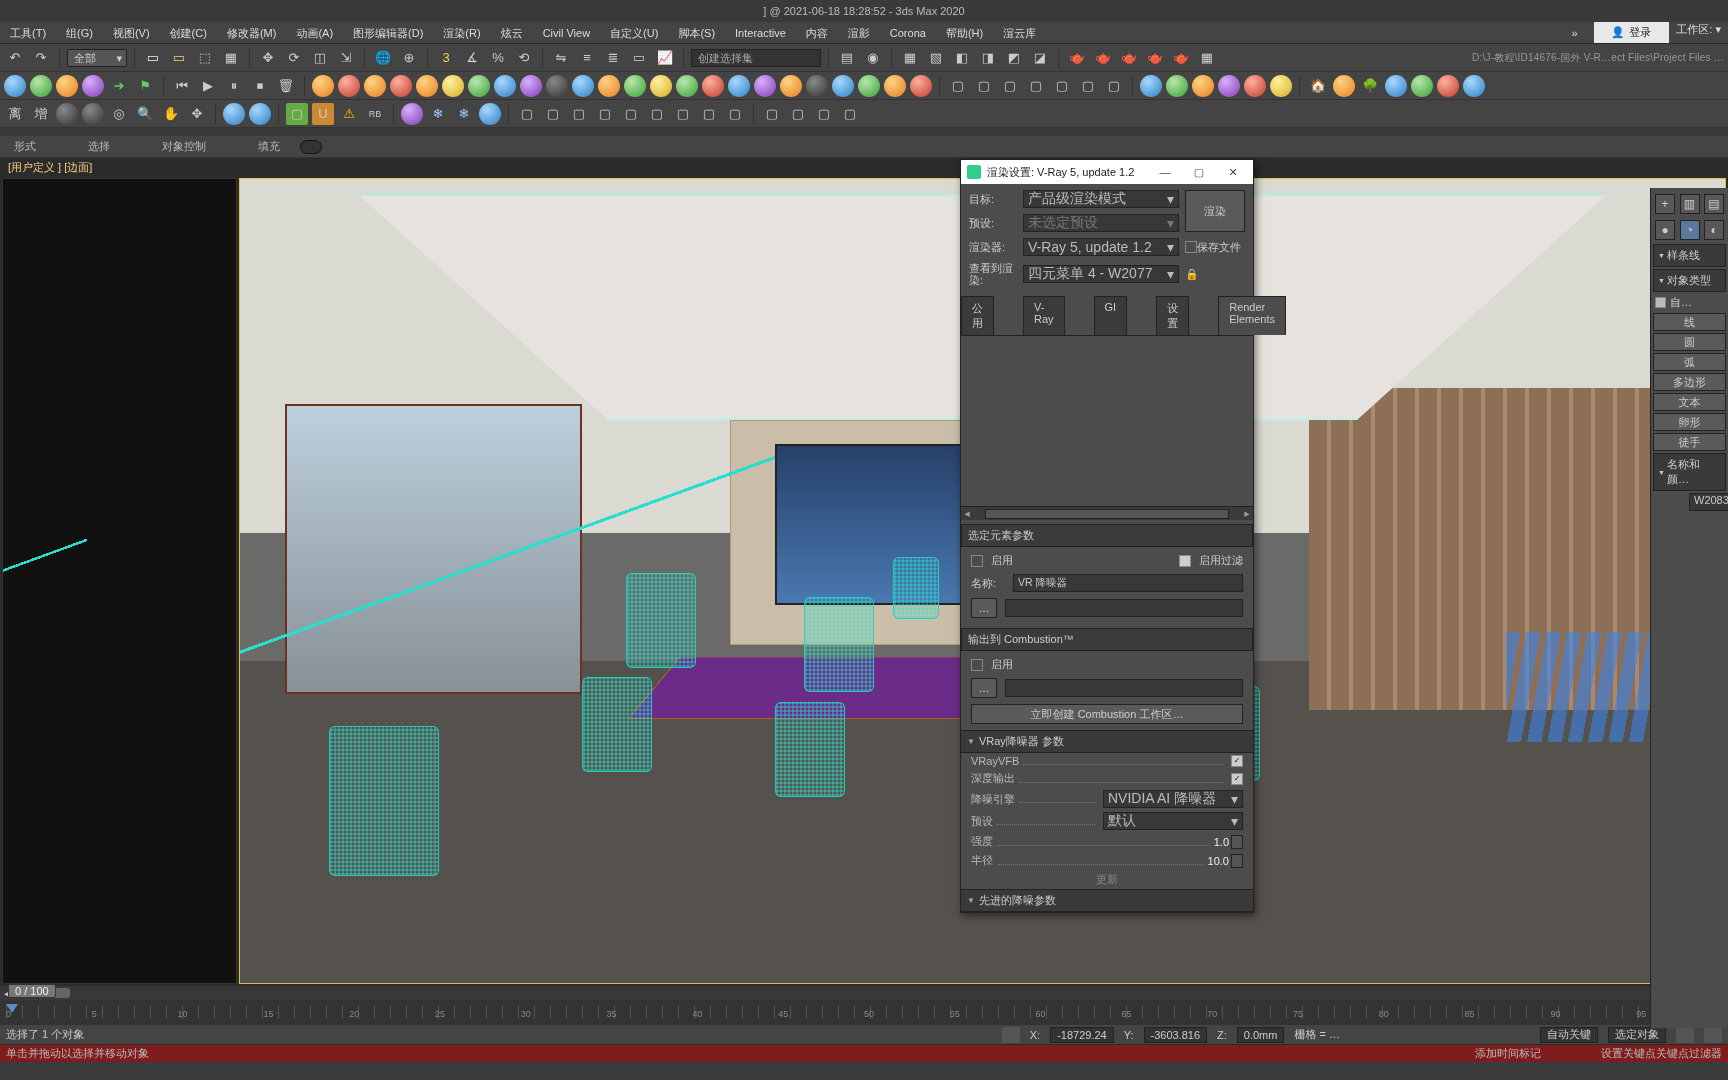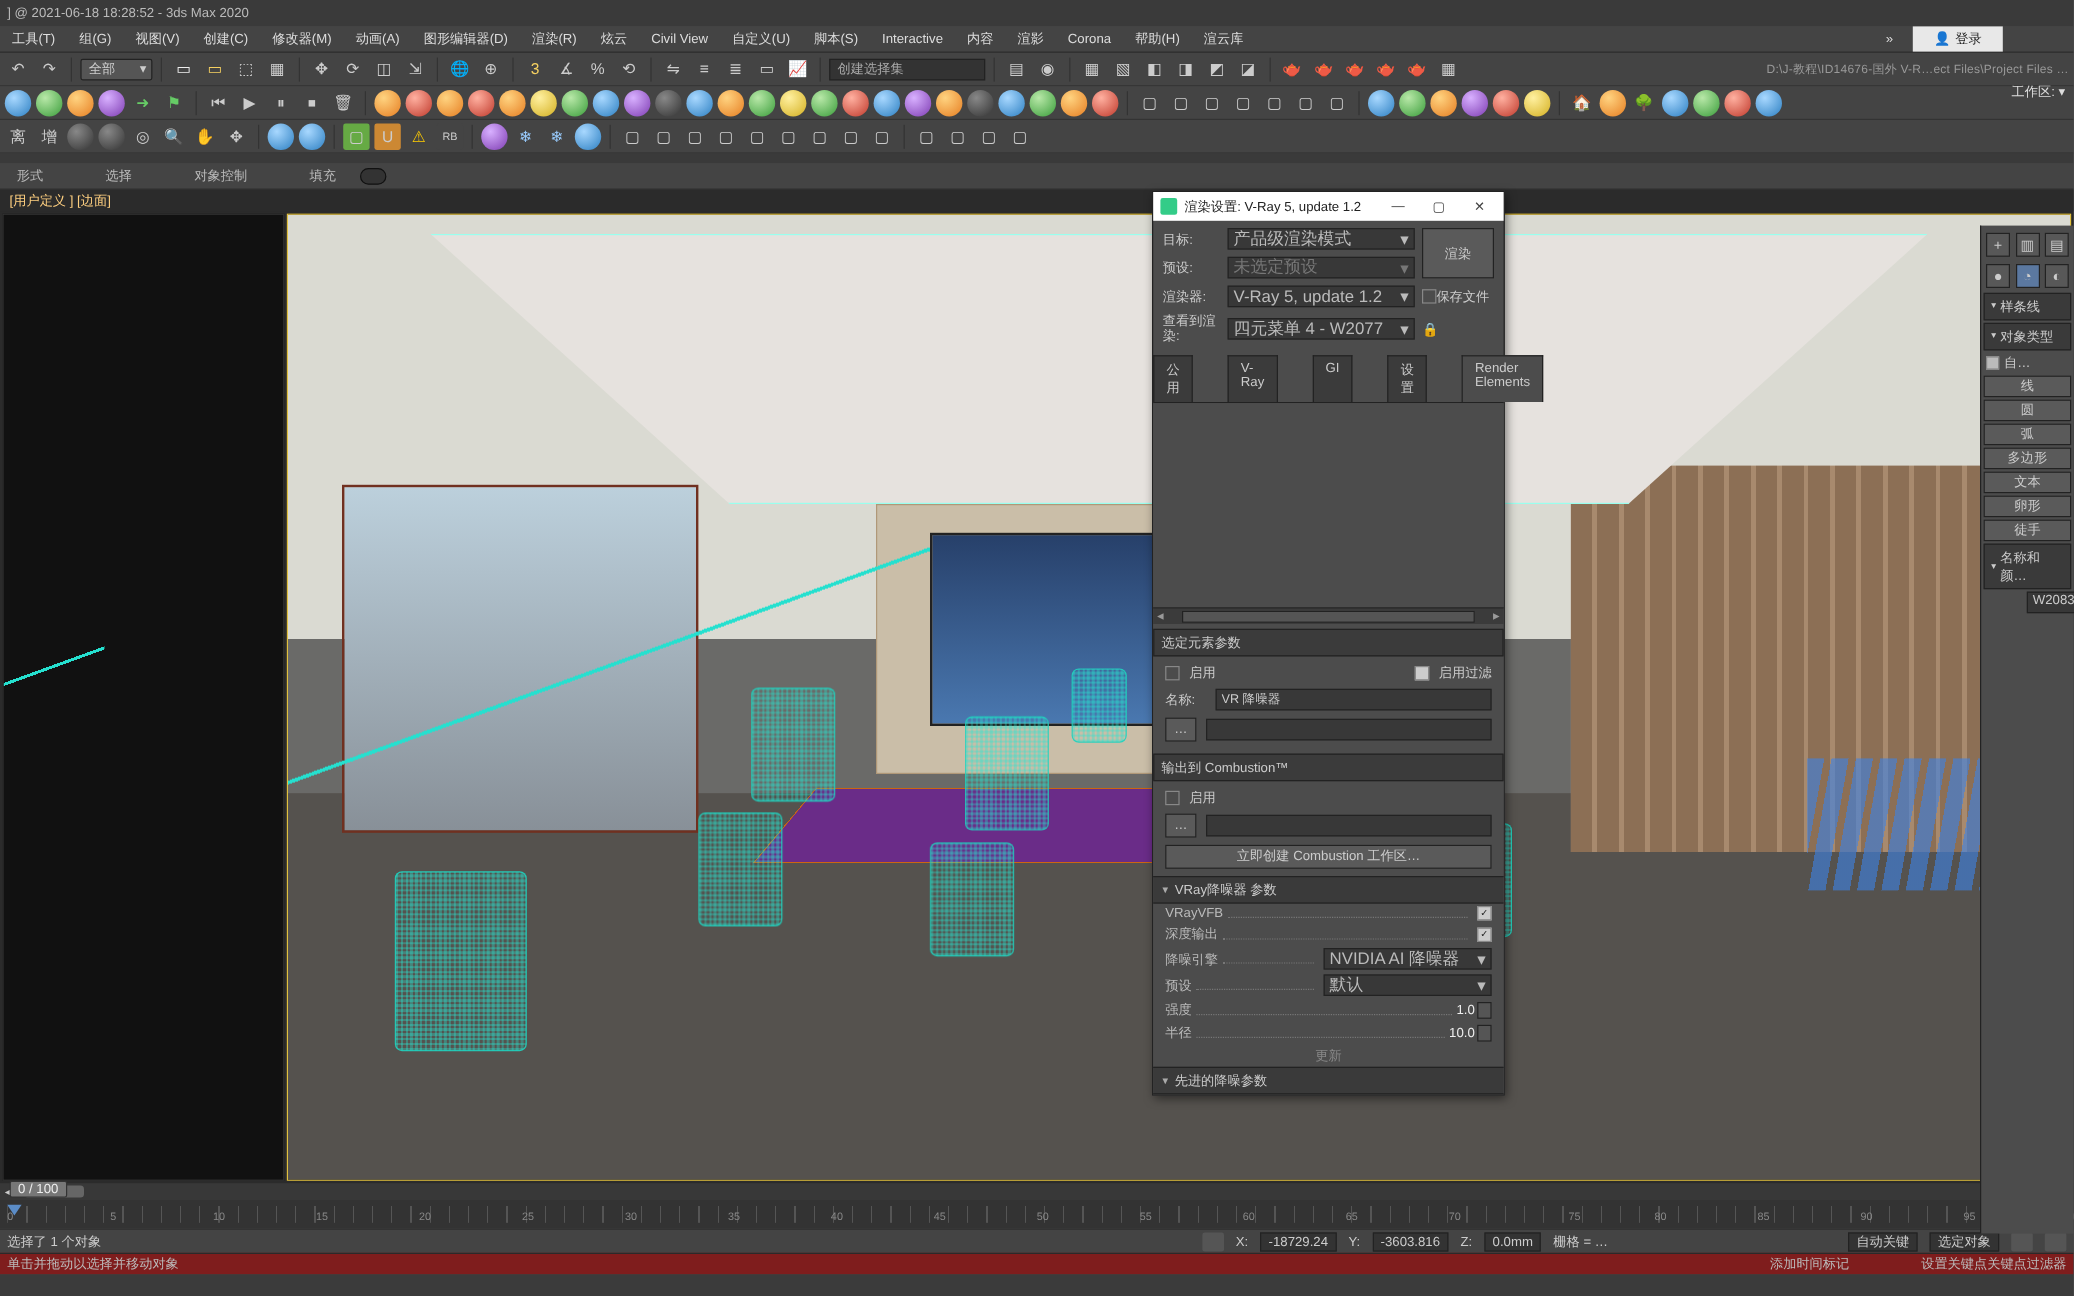--- a/index.html
+++ b/index.html
@@ -1,27 +1,27 @@
 <!DOCTYPE html>
 <html><head>
 <meta charset="utf-8">
 <style>
 * { margin:0; padding:0; box-sizing:border-box; font-family:"Microsoft YaHei",Tahoma,sans-serif; }
 body { background:#4a4a4a; color:#ccc; font-size:11px; overflow:hidden; width:1728px; height:1080px; user-select:none; }
 
 
-.titlebar { height:22px; background:#3a3a3a; padding:0 6px; line-height:22px; color:#bbb; font-size:11px; white-space:nowrap; }
+.titlebar { height:22px; background:#3a3a3a; padding:0 6px; line-height:22px; color:#bbb; font-size:11px; white-space:nowrap;text-align:center; }
 
 
 .menubar { height:22px; background:#444; display:flex; border-bottom:1px solid #2a2a2a; }
 .menubar .item { padding:0 10px; line-height:22px; color:#ddd; }
 .menubar .spacer { flex:1; }
 .menubar .login { background:#e8e8e8; color:#222; padding:0 18px; margin-left:6px; display:flex; align-items:center; gap:4px; }
 .menubar .login:before{ content:"👤"; font-size:11px; }
-.menubar .workspace { padding:0 7px; color:#ddd;margin-top:47px; }
+.menubar .workspace { padding:0 7px; color:#ddd; }
 
 
 .tbrow { height:28px; background:#444; display:flex; align-items:center; padding:0 4px; gap:4px; border-bottom:1px solid #333; }
 .tbrow .sep { width:1px; height:20px; background:#333; margin:0 3px; }
 .tbrow .ic { width:22px; height:22px; display:flex; align-items:center; justify-content:center; font-size:13px; border-radius:2px; }
 .tbrow .sel { height:18px; background:#555; border:1px solid #222; padding:0 22px 0 6px; line-height:16px; border-radius:2px; min-width:60px; color:#ccc; position:relative; }
 .tbrow .sel:after { content:"▾"; position:absolute; right:4px; }
 .tbrow .entry { height:18px; background:#333; border:1px solid #222; padding:0 6px; line-height:16px; min-width:130px; color:#aaa; }
 .path { flex:1; text-align:right; font-size:10px; color:#999; letter-spacing:0.2px; }
 
@@ -390,21 +390,21 @@
       <span class="lbl" style="left: 25%;">25</span>
       <span class="lbl" style="left: 30%;">30</span>
       <span class="lbl" style="left: 35%;">35</span>
       <span class="lbl" style="left: 40%;">40</span>
       <span class="lbl" style="left: 45%;">45</span>
       <span class="lbl" style="left: 50%;">50</span>
       <span class="lbl" style="left: 55%;">55</span>
       <span class="lbl" style="left: 60%;">60</span>
       <span class="lbl" style="left: 65%;">65</span>
       <span class="lbl" style="left: 70%;">70</span>
-      <span class="lbl" style="left: 75%; margin-left: 14px;">75</span>
+      <span class="lbl" style="left: 75%;">75</span>
       <span class="lbl" style="left: 80%;">80</span>
       <span class="lbl" style="left: 85%;">85</span>
       <span class="lbl" style="left: 90%;">90</span>
       <span class="lbl" style="left: 95%;">95</span>
       <span class="lbl" style="left: 100%;">100</span>
     </div>
 </div>
 
 <div class="status">
   <span>选择了 1 个对象</span>

